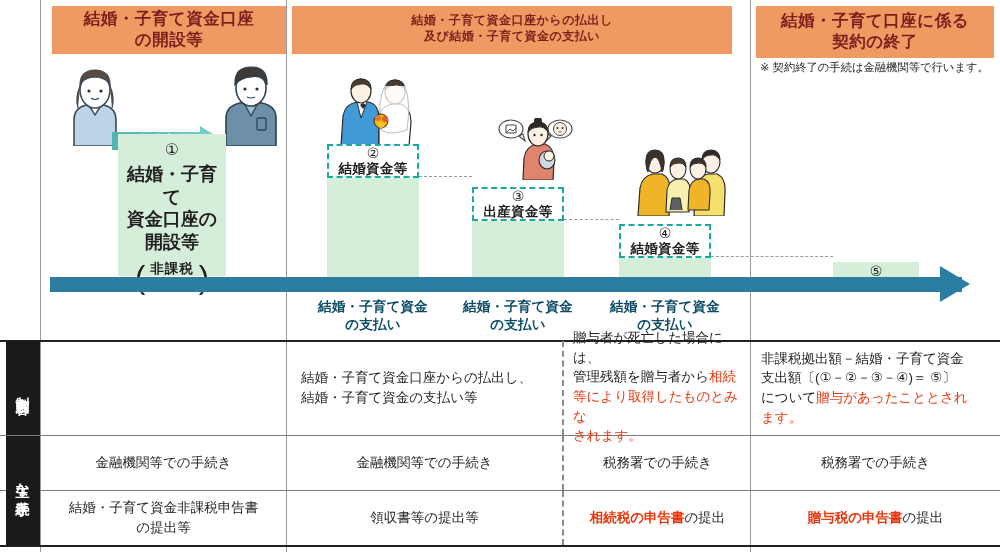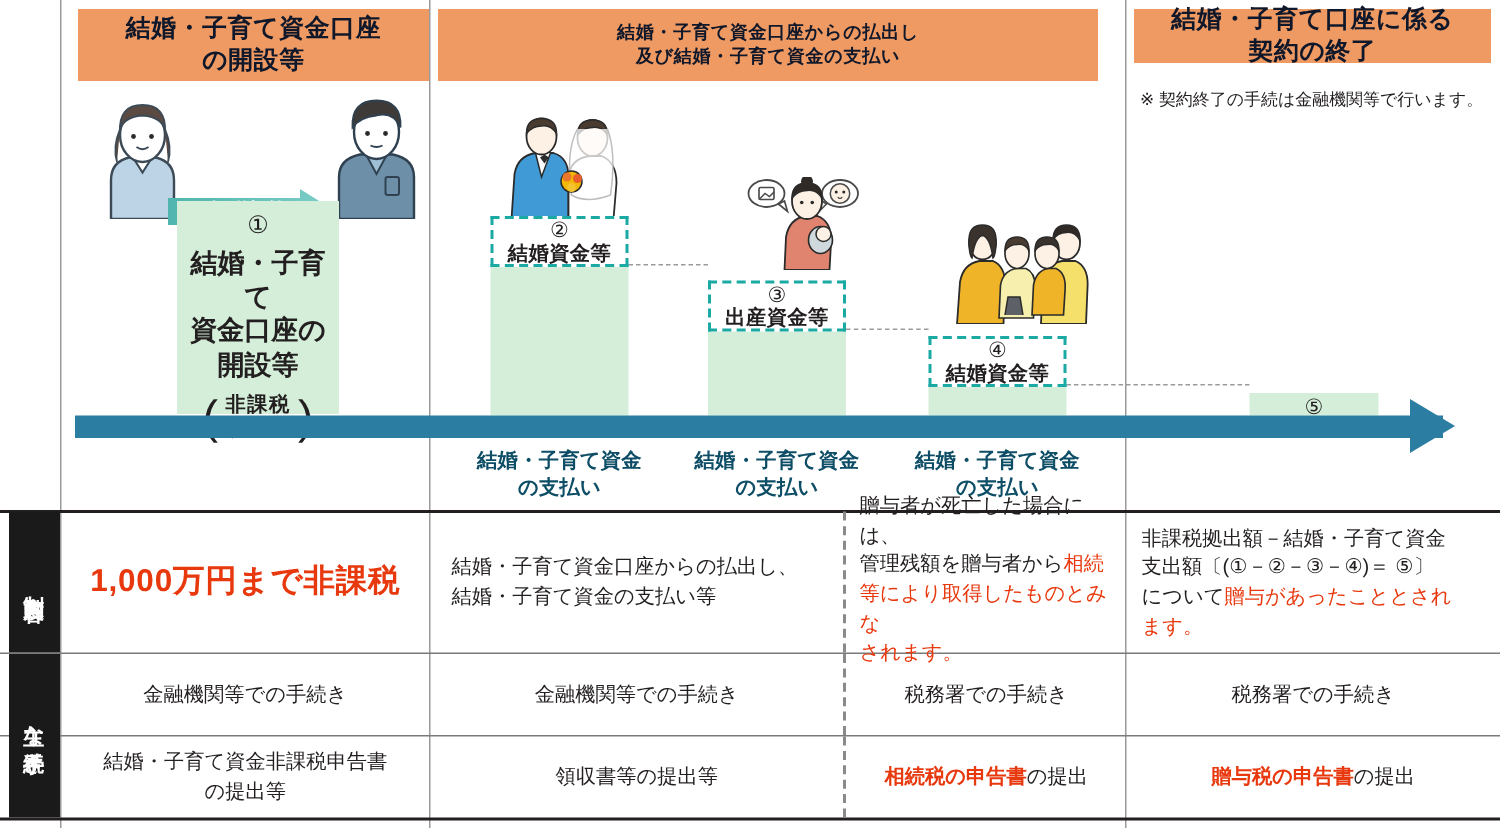--- a/index.html
+++ b/index.html
@@ -8,30 +8,31 @@
     background: #ffffff;
     font-family: "Liberation Sans", "DejaVu Sans", sans-serif;
     overflow: hidden;
   }
   #root { position: relative; width: 1000px; height: 552px; }
 
   
   .banner {
     position: absolute;
     background: #ef9a62;
-    color: #0f172a;
+    color: #7f1d1d;
     font-weight: bold;
     display: flex; align-items: center; justify-content: center;
     text-align: center;
     line-height: 1.3;
     letter-spacing: .5px;
+    font-family: Liberation Mono, monospace;
   }
   #banner1 { left: 52px;  top: 6px; width: 234px; height: 48px; font-size: 16.5px; }
   #banner2 { left: 292px; top: 6px; width: 440px; height: 48px; font-size: 12px; }
-  #banner3 { left: 756px; top: 6px; width: 238px; height: 36px; font-size: 16.5px; }
+  #banner3 { left: 756px; top: 6px; width: 238px; height: 52px; font-size: 16.5px; }
 
   
   .vsep { position: absolute; width: 1px; background: #9a9a9a; top: 0; }
   #vsep1 { left: 286px; height: 552px; }
   #vsep2 { left: 750px; height: 552px; }
   #vsep0 { left: 40px;  height: 552px; }
 
   
   #note {
     position: absolute; left: 760px; top: 60px; width: 236px;
@@ -301,21 +302,20 @@
     <div class="hline" style="top:150px;"></div>
     <div class="hline thick" style="top:205px;"></div>
 
     <div class="dashvsep" style="left:562px; top:1px;  height:94px;"></div>
     <div class="dashvsep" style="left:562px; top:96px; height:54px;"></div>
     <div class="dashvsep" style="left:562px; top:151px;height:54px;"></div>
 
     <div class="rowhead" style="top:1px; height:94px;">制度内容</div>
     <div class="rowhead" style="top:96px; height:109px;">主な手続き</div>
 
-    <div class="cell" id="c1r1" style="left:41px; top:1px; width:245px; height:94px;">1,000万円まで非課税</div>
     <div class="cell left" style="left:287px; top:1px; width:275px; height:94px; padding-left:14px;">結婚・子育て資金口座からの払出し、<br>結婚・子育て資金の支払い等</div>
     <div class="cell left" style="left:565px; top:1px; width:185px; height:94px; padding-left:8px;font-family:Liberation Mono, monospace;">
       <span><span>贈与者が死亡した場合には、<br>管理残額を贈与者から</span><span class="red">相続<br>等により取得したものとみな<br>されます。</span></span>
     </div>
     <div class="cell left" style="left:751px; top:1px; width:249px; height:94px; padding-left:10px;">
       <span><span>非課税拠出額－結婚・子育て資金<br>支出額〔(①－②－③－④)＝ ⑤〕<br>について</span><span class="red">贈与があったこととされ<br>ます。</span></span>
     </div>
 
     <div class="cell" style="left:41px; top:96px; width:245px; height:54px;">金融機関等での手続き</div>
     <div class="cell" style="left:287px; top:96px; width:275px; height:54px;">金融機関等での手続き</div>

